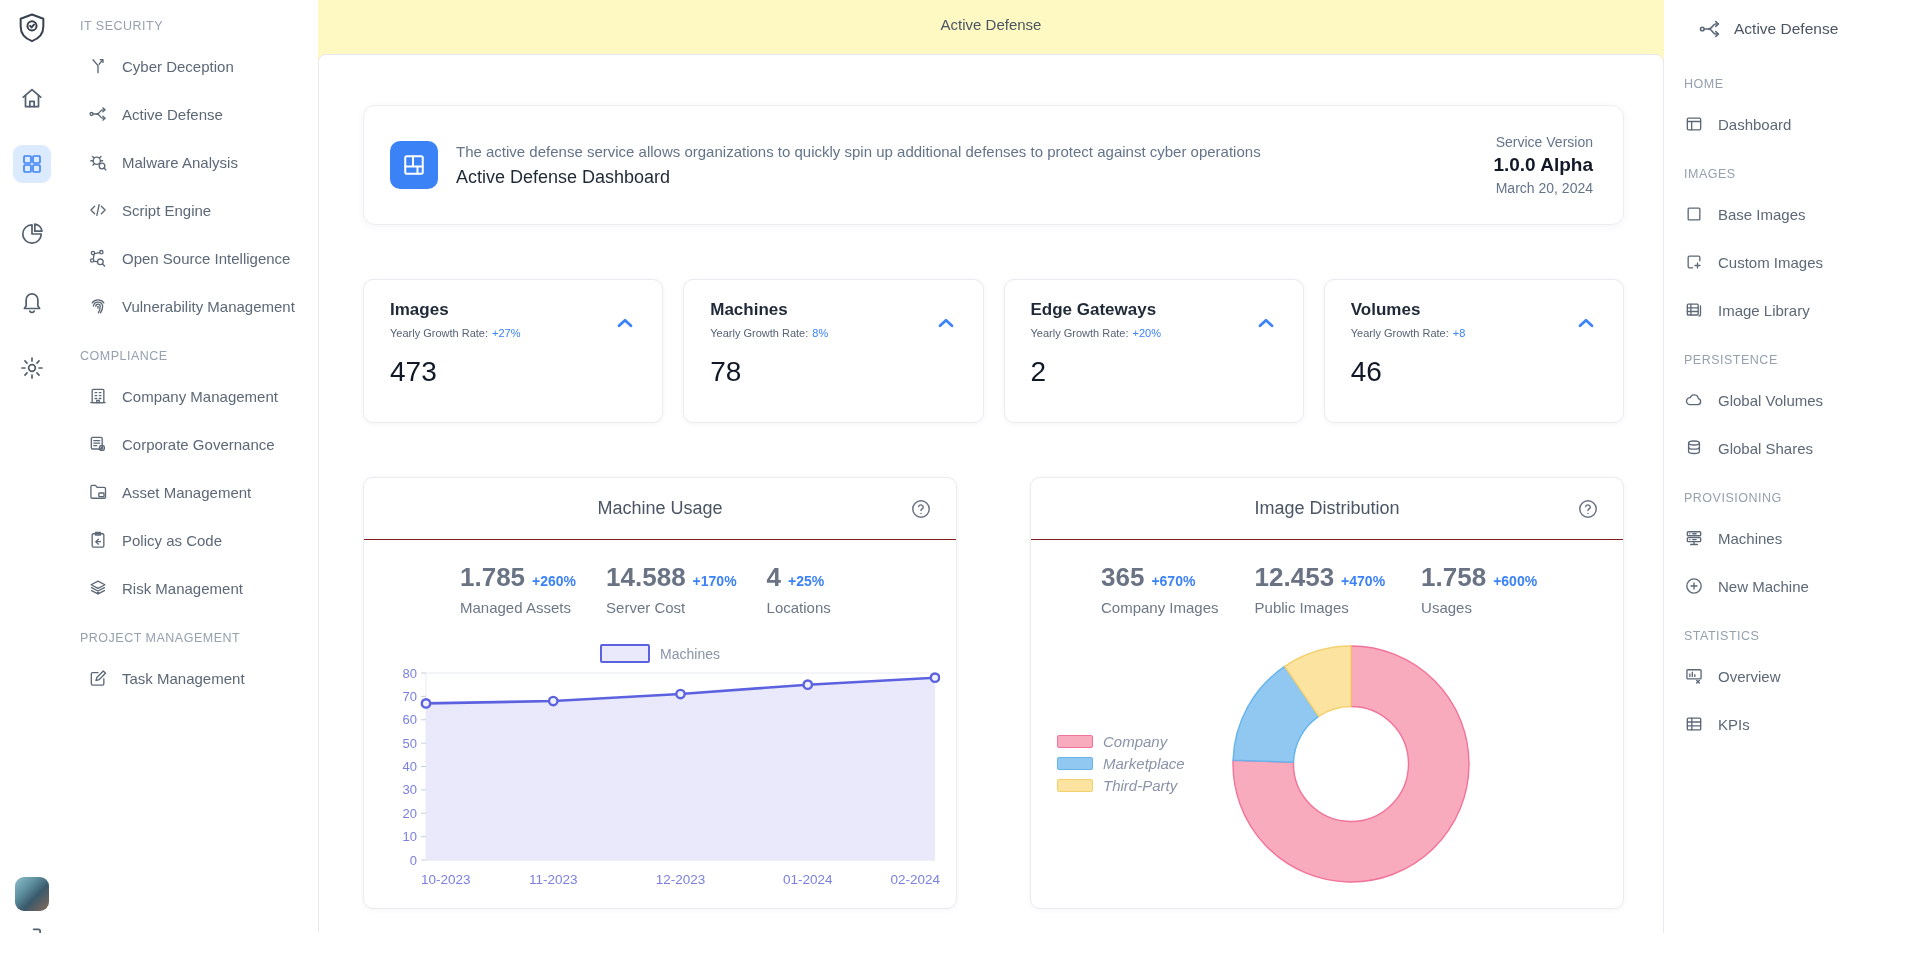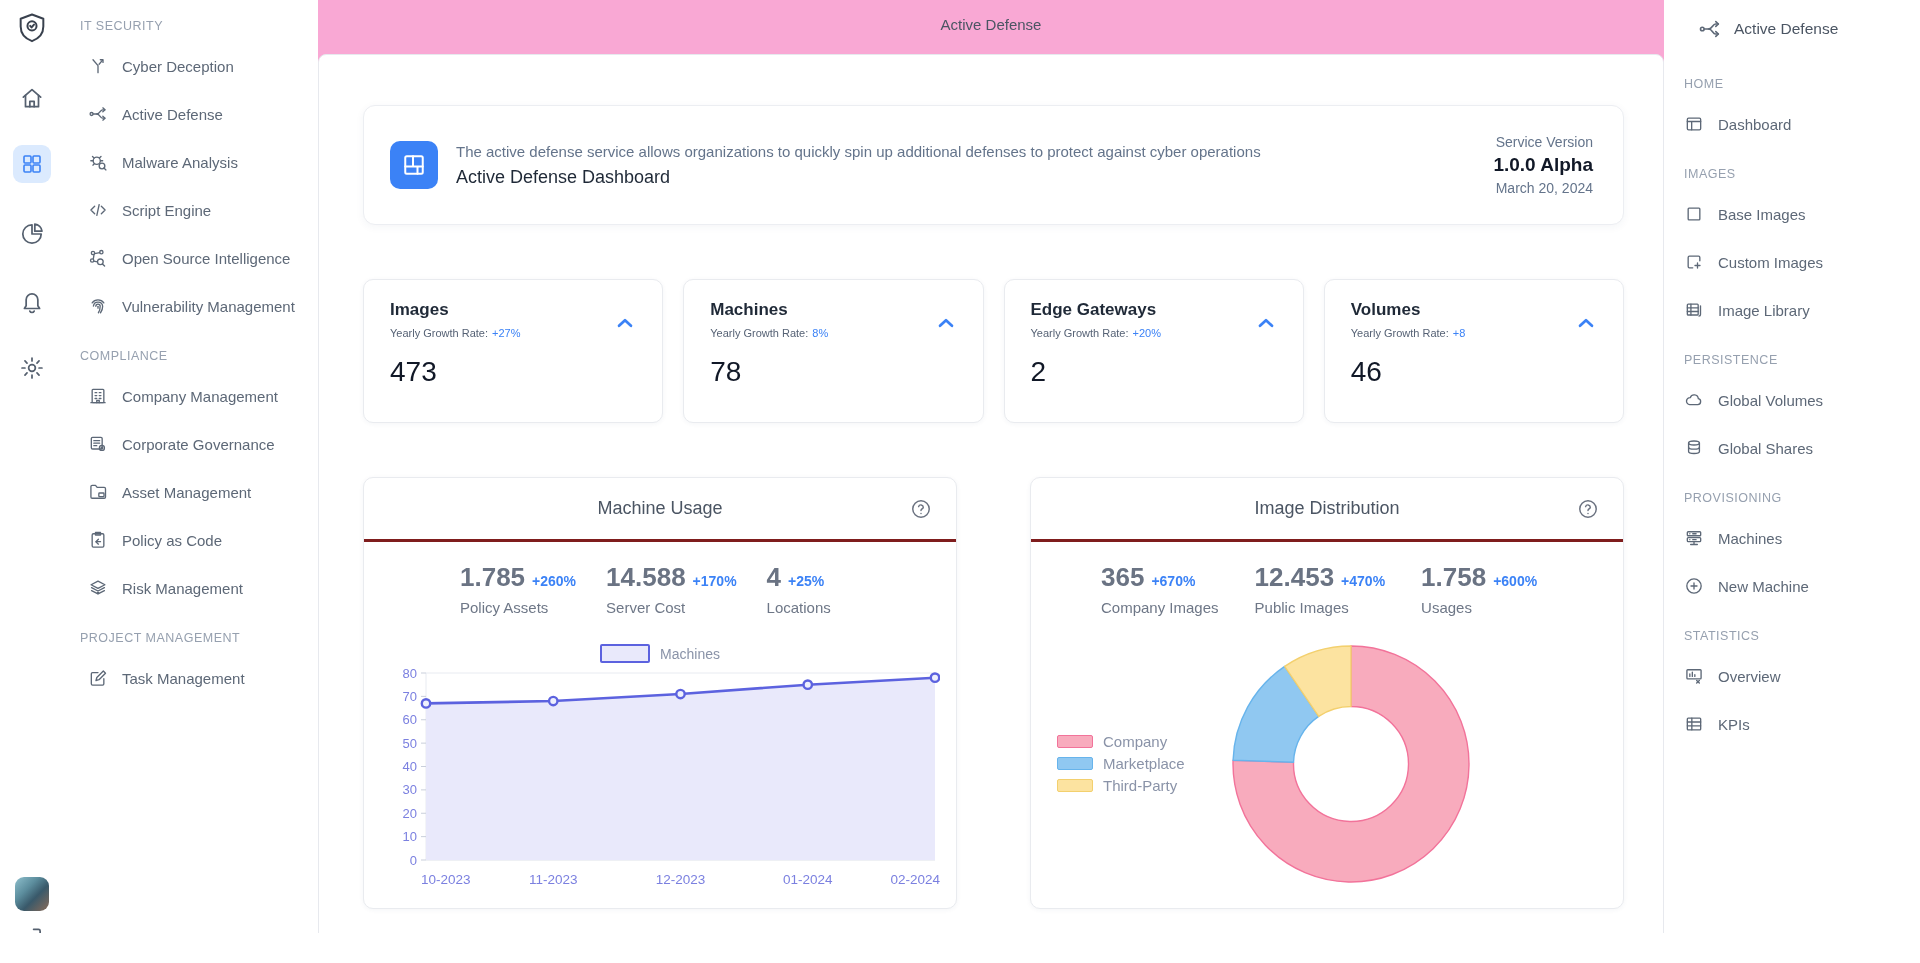--- a/index.html
+++ b/index.html
@@ -1,16 +1,16 @@
 <!DOCTYPE html>
 <html><head>
 <meta charset="utf-8">
 <style>
   html,body{margin:0;padding:0;background:#fff;font-family:"Liberation Sans",sans-serif;}
-  .page{position:relative;width:1920px;height:933px;overflow:hidden;background:#f9a8d4;color:#38404d;}
+  .page{position:relative;width:1920px;height:933px;overflow:hidden;background:#fef9c3;color:#38404d;}
   
   .rail{position:absolute;left:0;top:0;bottom:0;width:64px;border-right:1px solid #ecedf1;background:#fff;}
   .rail-ic{position:absolute;left:50%;transform:translateX(-50%);width:26px;height:26px;color:#55606f;cursor:pointer;}
   .rail-logo{width:34px;height:34px;color:#39414e;}
   .rail-active{width:38px;height:38px;background:#dbeafe;border-radius:9px;color:#3b82f6;display:flex;align-items:center;justify-content:center;}
   .rail-active .inner{width:24px;height:24px;}
   .rail-avatar{position:absolute;left:15px;width:34px;height:34px;border-radius:9px;
      background:linear-gradient(135deg,#8fc0cd 0%,#5c8d9d 35%,#39596a 60%,#8a6b58 100%);cursor:pointer;}
   
   .nav{position:absolute;left:64px;top:0;bottom:0;width:254px;background:#fff;}
@@ -40,33 +40,33 @@
      box-shadow:0 1px 5px rgba(40,60,90,.05);padding:20px 26px;box-sizing:border-box;}
   .stat-title{font-size:17px;font-weight:bold;color:#1f2937;}
   .stat-growth{margin-top:7px;font-size:11px;color:#566275;}
   .stat-growth .pct{color:#3b82f6;margin-left:4px;}
   .stat-value{margin-top:17px;font-size:28px;font-weight:normal;color:#111827;}
   .stat-chevron{position:absolute;right:24px;top:32px;width:26px;height:22px;color:#3b82f6;cursor:pointer;}
   
   .charts-row{position:absolute;left:44px;right:39px;top:422px;display:flex;gap:73px;}
   .chart-card{flex:1;position:relative;height:432px;border:1px solid #e9ebef;border-radius:10px;background:#fff;
      box-shadow:0 1px 5px rgba(40,60,90,.05);box-sizing:border-box;}
-  .chart-head{height:61px;border-bottom:3px solid #7f1d1d;display:flex;align-items:center;justify-content:center;text-align:right;}
+  .chart-head{height:61px;border-bottom:1px solid #7f1d1d;display:flex;align-items:center;justify-content:center;text-align:right;}
   .chart-title{font-size:18px;color:#4b5563;font-weight:500;}
   .help{position:absolute;right:24px;top:20px;width:22px;height:22px;color:#6b7280;cursor:pointer;}
   .chart-stats{position:absolute;top:84px;left:0;right:0;display:flex;gap:30px;}
   .mu-stats{padding-left:96px;} .id-stats{padding-left:70px;gap:36px;}
   .cs-value{font-size:26px;font-weight:bold;color:#6a7383;}
   .cs-delta{font-size:14px;color:#3b82f6;margin-left:7px;font-weight:bold;}
   .cs-label{margin-top:6px;font-size:15px;color:#6e7787;}
   .mu-legend{position:absolute;top:166px;left:0;right:0;display:flex;align-items:center;justify-content:center;gap:10px;}
   .mu-legend .box{width:46px;height:15px;border-radius:2px;}
   .mu-legend .txt{font-size:14px;color:#8a93a8;}
   .mu-svg{position:absolute;left:22px;top:185px;width:554px;height:230px;}
-  .donut-legend{position:absolute;left:26px;top:252px;}
+  .donut-legend{position:absolute;left:26px;top:252px;font-style:italic;}
   .dl-row{display:flex;align-items:center;height:22px;}
   .dl-swatch{width:36px;height:13px;border-radius:2px;border:1.5px solid;box-sizing:border-box;}
   .dl-label{margin-left:10px;font-size:15px;color:#8a93a8;}
   .donut-svg{position:absolute;left:198px;top:164px;width:244px;height:244px;}
   
   .sidebar{position:absolute;right:0;top:0;bottom:0;width:256px;background:#fff;}
   .sb-header{height:58px;display:flex;align-items:center;padding-left:34px;cursor:pointer;}
   .sb-header .nav-ic{width:24px;height:24px;}
   .sb-header .nav-label{font-size:15.5px;color:#4b5563;margin-left:12px;}
   .sidebar .nav-title{padding-left:20px;}
@@ -339,21 +339,21 @@
         <div class="help">
             <svg viewBox="0 0 24 24" fill="none" stroke="currentColor" stroke-width="1.6" stroke-linecap="round" stroke-linejoin="round">
               <circle cx="12" cy="12" r="9"></circle>
               <path d="M9.4 9.4a2.6 2.6 0 0 1 5.1.6c0 1.7-2.5 2.1-2.5 3.6"></path>
               <path d="M12 16.9h.01"></path>
             </svg>
           </div>
         <div class="chart-stats mu-stats">
           <div>
             <div><span class="cs-value">1.785</span><span class="cs-delta">+260%</span></div>
-            <div class="cs-label">Policy Assets</div>
+            <div class="cs-label">Managed Assets</div>
           </div>
           <div>
             <div><span class="cs-value">14.588</span><span class="cs-delta">+170%</span></div>
             <div class="cs-label">Server Cost</div>
           </div>
           <div>
             <div><span class="cs-value">4</span><span class="cs-delta">+25%</span></div>
             <div class="cs-label">Locations</div>
           </div>
         </div>

